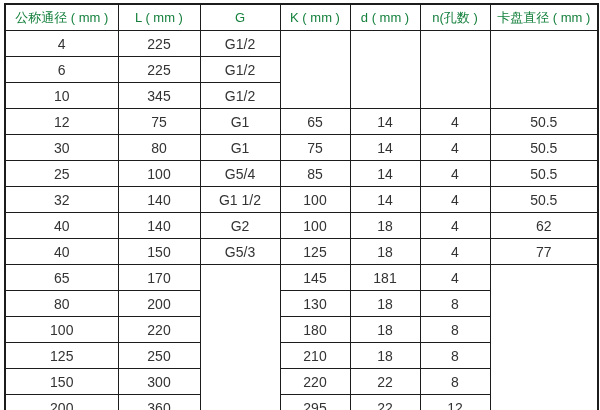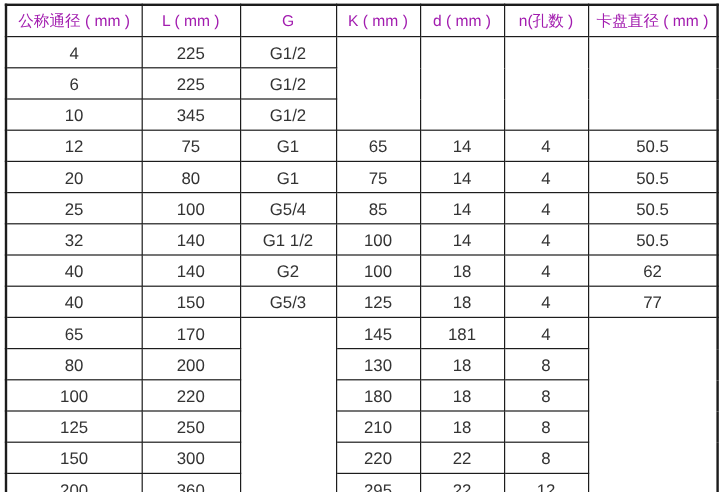--- a/index.html
+++ b/index.html
@@ -32,21 +32,21 @@
     text-align: center;
     vertical-align: middle;
     padding: 0 2px;
     font-weight: 400;
     white-space: nowrap;
     overflow: hidden;
     height: 25px;
   }
   table.spec th {
     font-size: 13px;
-    color: #a21caf;
+    color: #15803d;
   }
 </style>
 </head>
 <body>
 
 <table class="spec">
   <colgroup>
     <col style="width:113px">
       <col style="width:82px">
       <col style="width:80px">
@@ -89,21 +89,21 @@
     <tr>
       <td>12</td>
       <td>75</td>
       <td>G1</td>
       <td>65</td>
       <td>14</td>
       <td>4</td>
       <td>50.5</td>
     </tr>
     <tr>
-      <td>20</td>
+      <td>30</td>
       <td>80</td>
       <td>G1</td>
       <td>75</td>
       <td>14</td>
       <td>4</td>
       <td>50.5</td>
     </tr>
     <tr>
       <td>25</td>
       <td>100</td>

